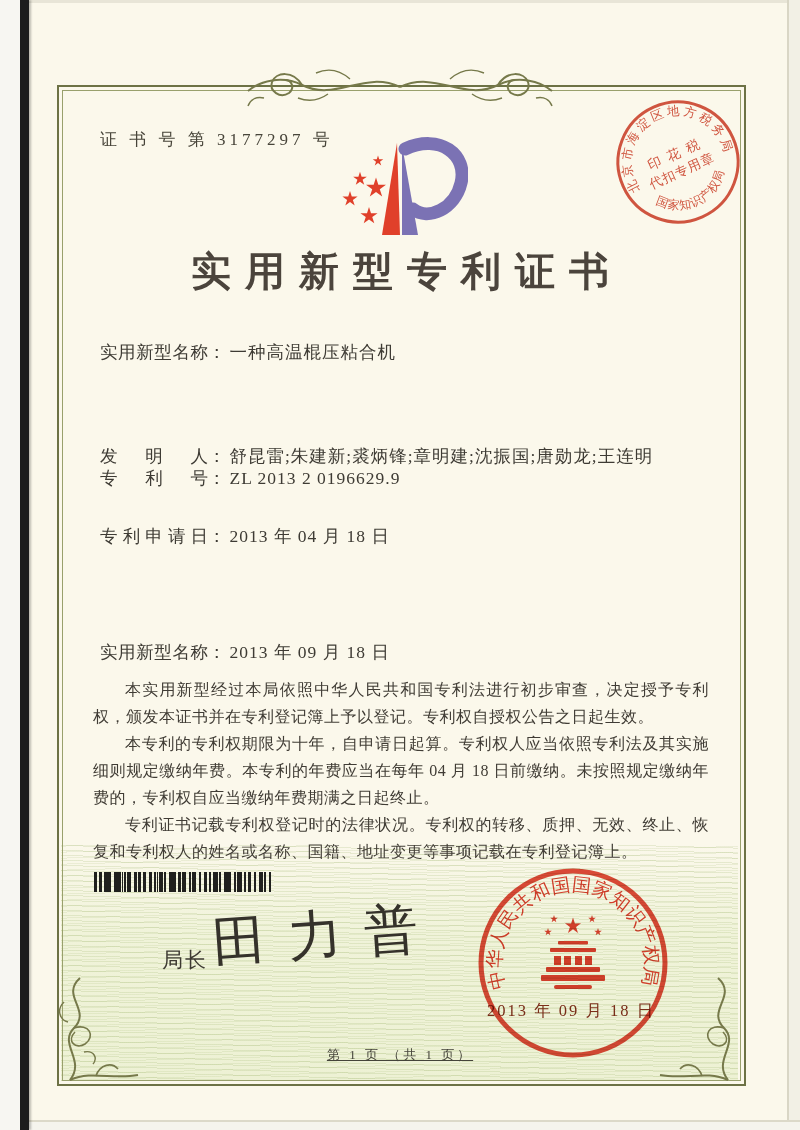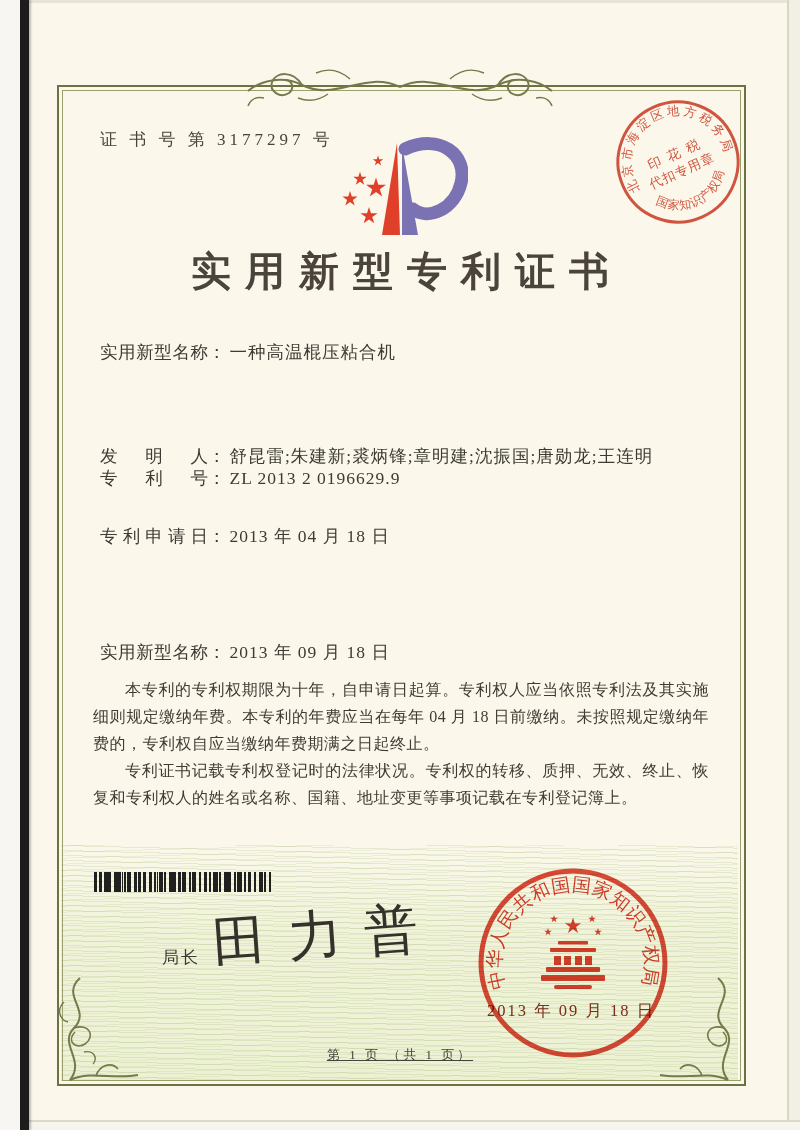--- a/index.html
+++ b/index.html
@@ -39,21 +39,21 @@
 
   .body-text{position:absolute;left:93px;top:676px;width:616px;font-size:16px;line-height:27px;color:#403c35;text-align:justify;letter-spacing:.5px;}
   .body-text p{margin:0;text-indent:2em;}
 
   .barcode{position:absolute;left:94px;top:872px;width:177px;height:20px;
     background:
       repeating-linear-gradient(90deg,#20201e 0 2px,rgba(0,0,0,0) 2px 5px),
       repeating-linear-gradient(90deg,#20201e 0 1px,rgba(0,0,0,0) 1px 7px),
       repeating-linear-gradient(90deg,#20201e 0 3px,rgba(0,0,0,0) 3px 11px);}
 
-  .signer{position:absolute;left:162px;top:946px;font-size:17px;color:#3d3a32;letter-spacing:2px;}
+  .signer{position:absolute;left:162px;top:946px;font-size:21px;color:#3d3a32;letter-spacing:2px;}
   .signature{position:absolute;left:212px;top:898px;width:260px;font-size:54px;color:#35322b;letter-spacing:22px;transform:rotate(-4deg);white-space:nowrap;}
 
   .seal{position:absolute;left:474px;top:864px;width:198px;height:198px;mix-blend-mode:multiply;}
   .seal-date{position:absolute;left:487px;top:1000px;font-size:16.5px;color:#84301d;letter-spacing:2px;mix-blend-mode:multiply;}
 
   .tax-stamp{position:absolute;left:608px;top:92px;width:140px;height:140px;transform:rotate(-24deg);opacity:.9;mix-blend-mode:multiply;}
 
   .footer{position:absolute;left:0;top:1046px;width:800px;text-align:center;font-size:13px;color:#45443a;letter-spacing:3px;text-decoration:underline;}
 
   .flourish-top{position:absolute;left:240px;top:58px;width:320px;height:56px;}
@@ -153,20 +153,21 @@
     <span class="flabel">专利号</span><span class="fcolon">：</span><span class="fvalue">ZL 2013 2 0196629.9</span>
   </div>
   <div class="field" id="f3">
     <span class="flabel">专利申请日</span><span class="fcolon">：</span><span class="fvalue">2013 年 04 月 18 日</span>
   </div>
   <div class="field" id="f5">
     <span class="flabel">实用新型名称</span><span class="fcolon">：</span><span class="fvalue">2013 年 09 月 18 日</span>
   </div>
 
   <div class="body-text">
+    <p>本实用新型经过本局依照中华人民共和国专利法进行初步审查，决定授予专利权，颁发本证书并在专利登记簿上予以登记。专利权自授权公告之日起生效。</p>
     <p>本专利的专利权期限为十年，自申请日起算。专利权人应当依照专利法及其实施细则规定缴纳年费。本专利的年费应当在每年 04 月 18 日前缴纳。未按照规定缴纳年费的，专利权自应当缴纳年费期满之日起终止。</p>
     <p>专利证书记载专利权登记时的法律状况。专利权的转移、质押、无效、终止、恢复和专利权人的姓名或名称、国籍、地址变更等事项记载在专利登记簿上。</p>
   </div>
 
   <div class="barcode"></div>
 
   <div class="signer">局长</div>
   <div class="signature">田力普</div>
 
   <svg class="seal" viewBox="0 0 198 198">

